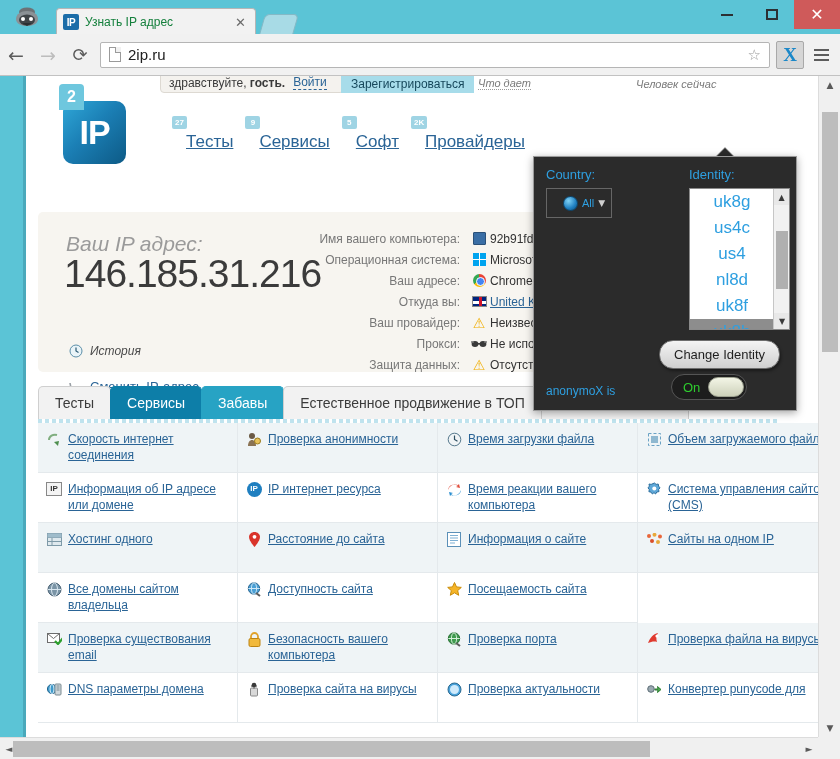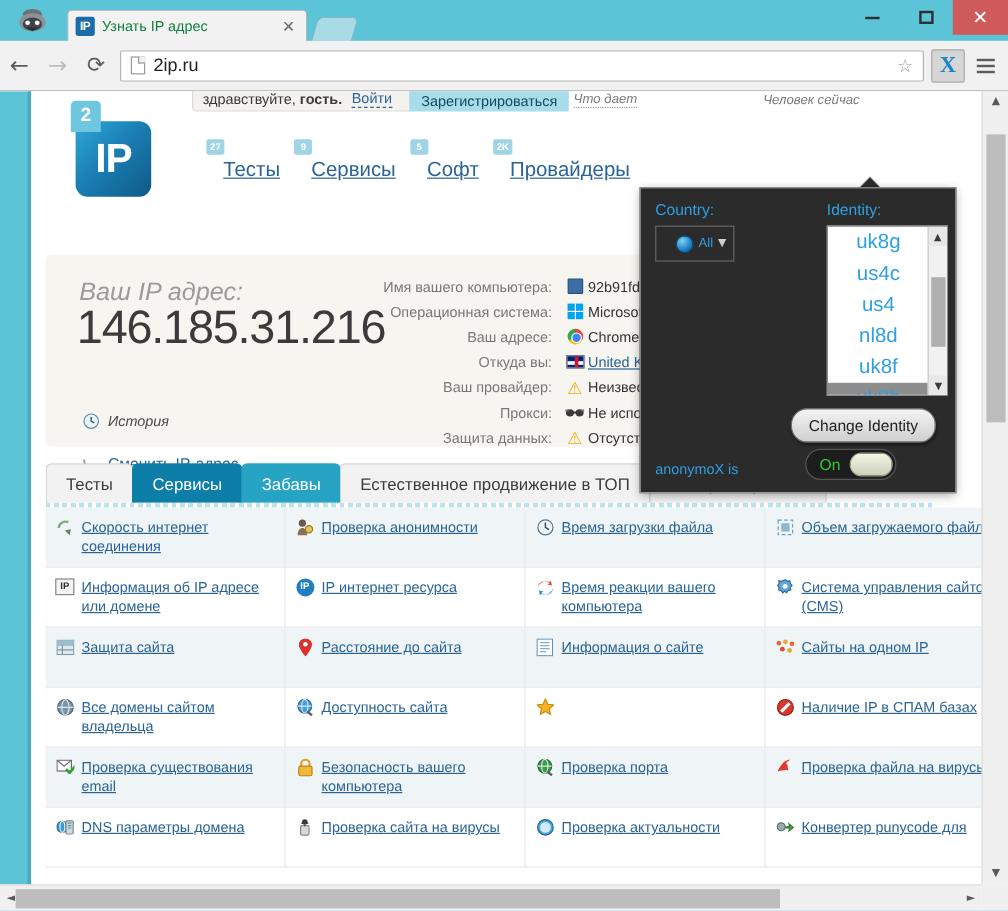--- a/index.html
+++ b/index.html
@@ -522,21 +522,21 @@
 
         <div class="grow alt">
           <div class="gcell">
             <span class="gi">
                 <svg width="15" height="13" viewBox="0 0 15 13">
                   <rect x="0.5" y="0.5" width="14" height="12" fill="#dfe9ee" stroke="#7e9aa8"></rect>
                   <path d="M0.5 4.5h14M0.5 8.5h14M5 0.5v12" stroke="#7e9aa8"></path>
                   <rect x="0.5" y="0.5" width="14" height="4" fill="#9fbccb"></rect>
                 </svg>
               </span>
-            <span class="gl">Защита сайта</span>
+            <span class="gl">Хостинг одного</span>
           </div>
           <div class="gcell">
             <span class="gi">
                 <svg width="11" height="15" viewBox="0 0 11 15">
                   <path d="M5.5 0C2.5 0 0 2.3 0 5c0 3.8 5.5 10 5.5 10S11 8.8 11 5c0-2.7-2.5-5-5.5-5z" fill="#d9342b"></path>
                   <circle cx="5.5" cy="4.8" r="1.9" fill="#fff"></circle>
                 </svg>
               </span>
             <span class="gl">Расстояние до сайта</span>
           </div>
@@ -584,29 +584,21 @@
                 </svg>
               </span>
             <span class="gl">Доступность сайта</span>
           </div>
           <div class="gcell">
             <span class="gi">
                 <svg width="15" height="15" viewBox="0 0 15 15">
                   <path d="M7.5 0.5l2 4.4 4.8.5-3.6 3.2 1 4.7-4.2-2.5-4.2 2.5 1-4.7L0.7 5.4l4.8-.5z" fill="#f5b427" stroke="#c98b08"></path>
                 </svg>
               </span>
-          </div>
-          <div class="gcell">
-            <span class="gi">
-                <svg width="15" height="15" viewBox="0 0 15 15">
-                  <circle cx="7.5" cy="7.5" r="6.6" fill="#d63a2f" stroke="#96231a"></circle>
-                  <rect x="2.6" y="6.2" width="9.8" height="2.6" fill="#fff" transform="rotate(-45 7.5 7.5)"></rect>
-                </svg>
-              </span>
-            <span class="gl">Наличие IP в СПАМ базах</span>
+            <span class="gl">Посещаемость сайта</span>
           </div>
         </div>
 
         <div class="grow alt">
           <div class="gcell">
             <span class="gi">
                 <svg width="15" height="12" viewBox="0 0 15 12">
                   <rect x="0.5" y="0.5" width="12" height="9" fill="#fff" stroke="#6c6c6c"></rect>
                   <path d="M0.5 0.5L6.5 5.5 12.5 0.5" fill="none" stroke="#6c6c6c"></path>
                   <path d="M8 8l3 3 5-6" stroke="#2ea02e" stroke-width="2.2" fill="none"></path>

